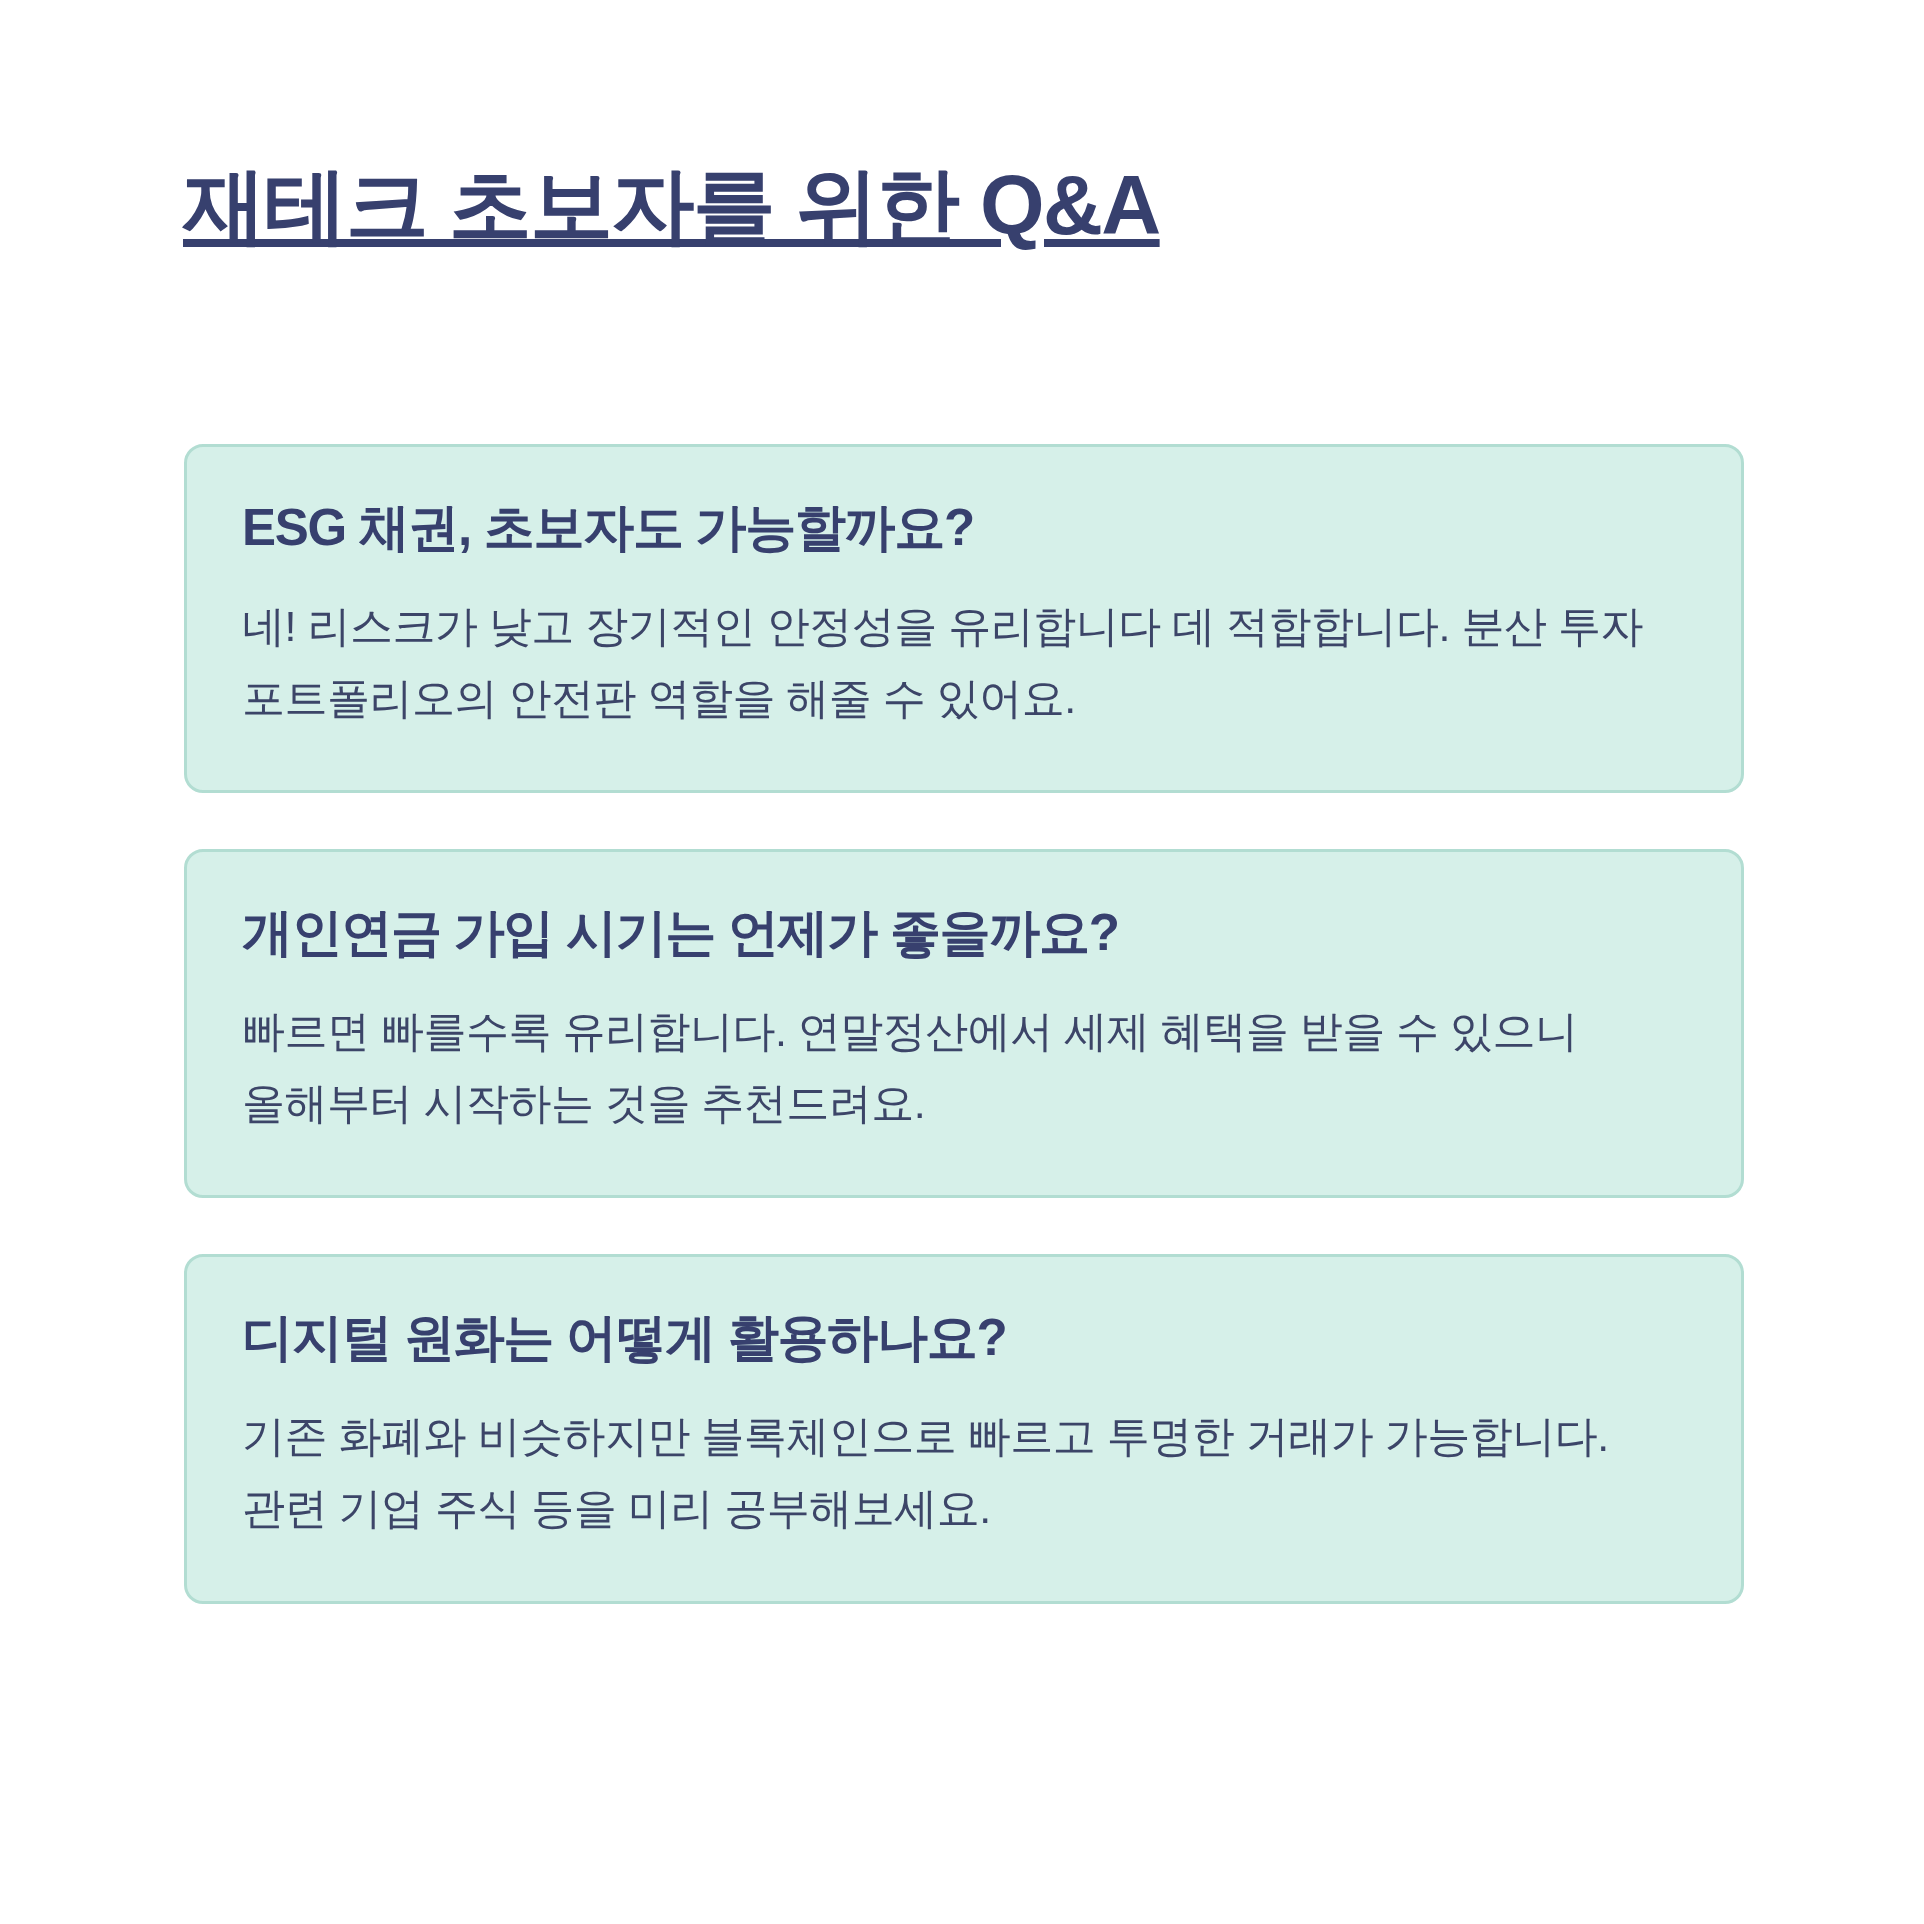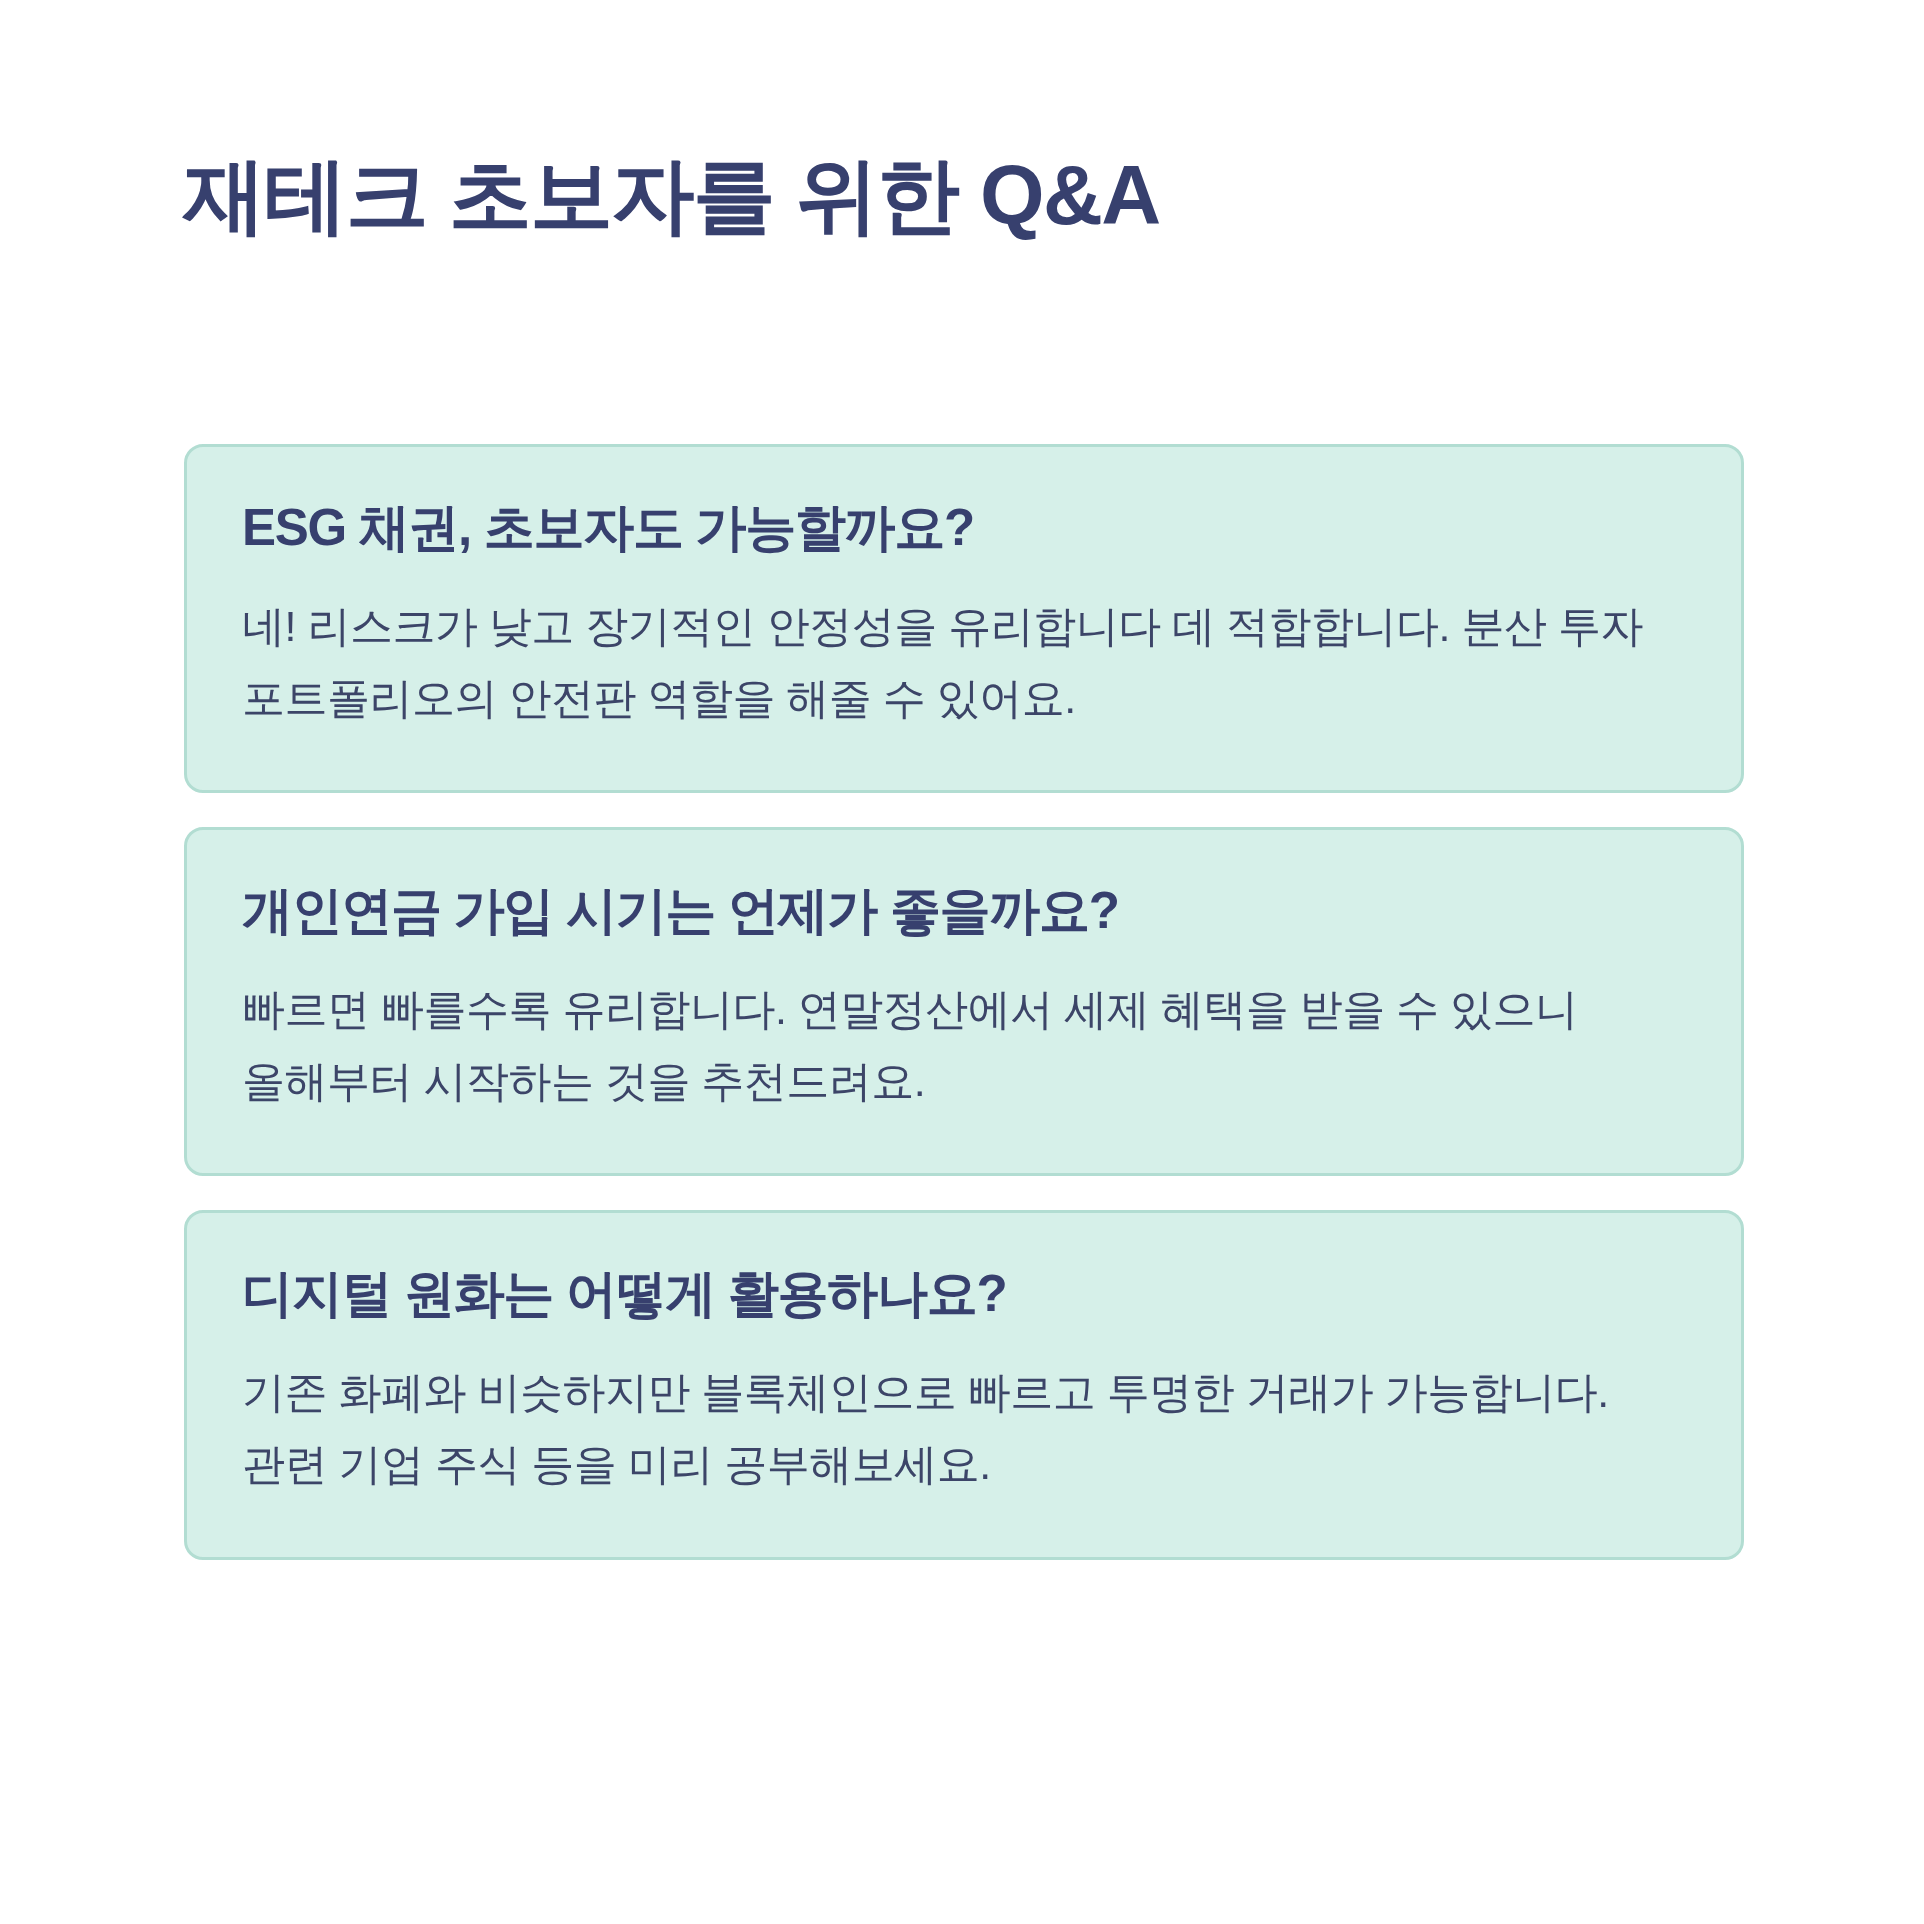--- a/index.html
+++ b/index.html
@@ -20,39 +20,40 @@
     position: relative;
     width: 1925px;
     height: 1925px;
     background: #ffffff;
   }
 
   
   .page-title {
     position: absolute;
     left: 183px;
-    top: 147px;
+    top: 157px;
     width: 1604px;
     font-size: 83px;
     font-weight: 700;
     letter-spacing: -1.6px;
     line-height: 1.18;
     color: #37406e;
     white-space: nowrap;
+    text-decoration: underline;
   }
 
   
   .card-stack {
     position: absolute;
     left: 184px;
     top: 444px;
     width: 1560px;
     display: flex;
     flex-direction: column;
-    gap: 34px;
+    gap: 56px;
   }
 
   .qa-card {
     background: #d6f0e9;
     border: 3.2px solid #b2ddd2;
     border-radius: 19px;
     padding: 50px 58px 56px 55px;
     width: 100%;
   }
 

